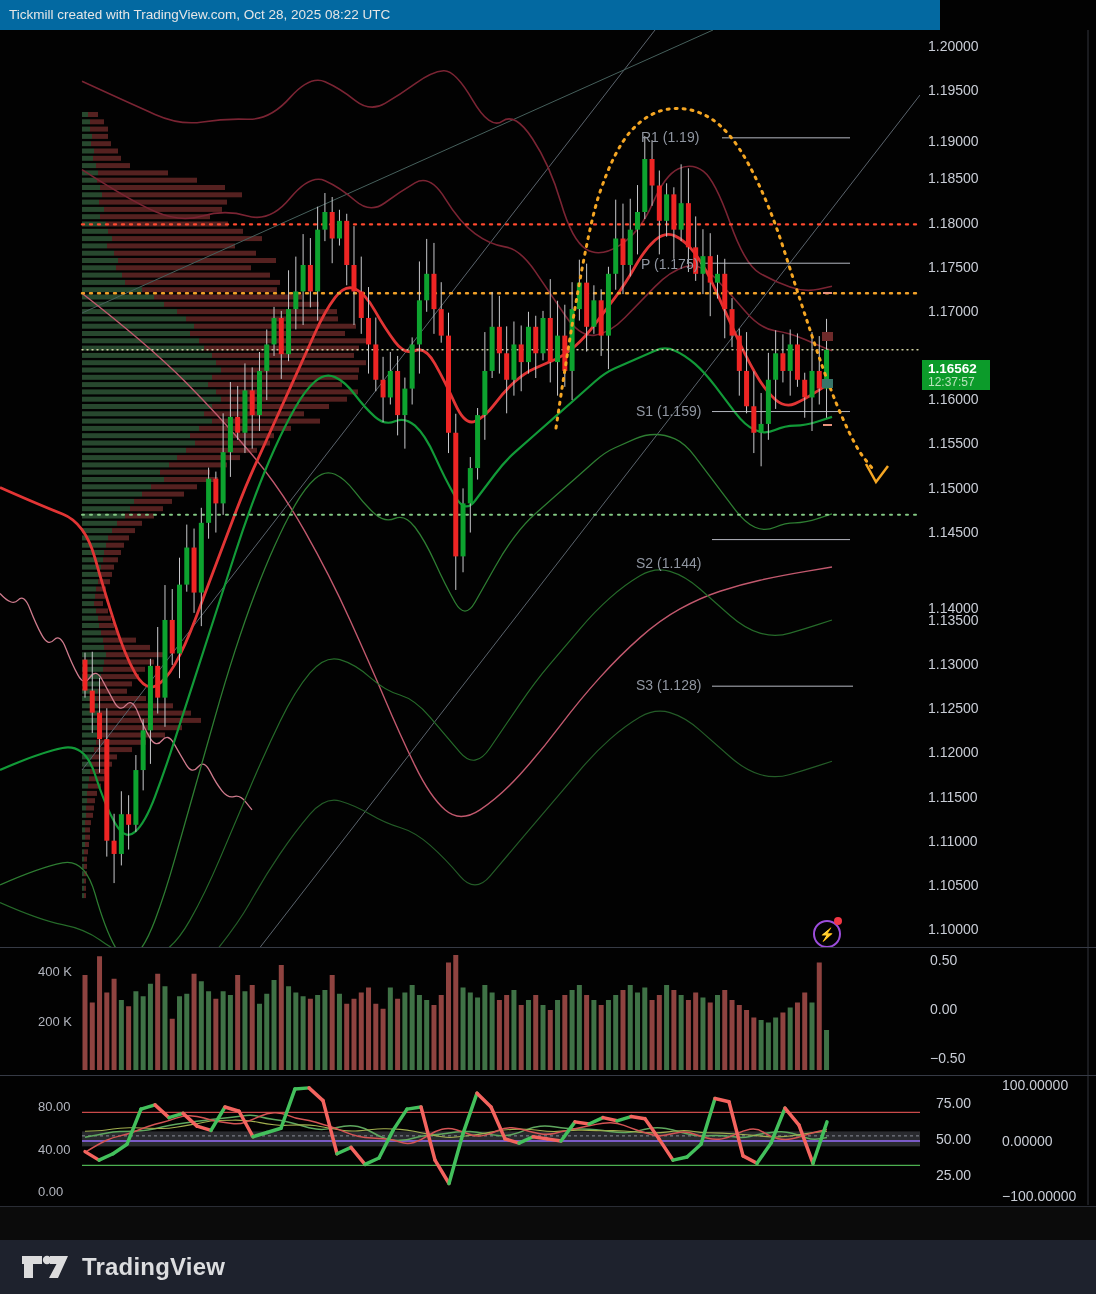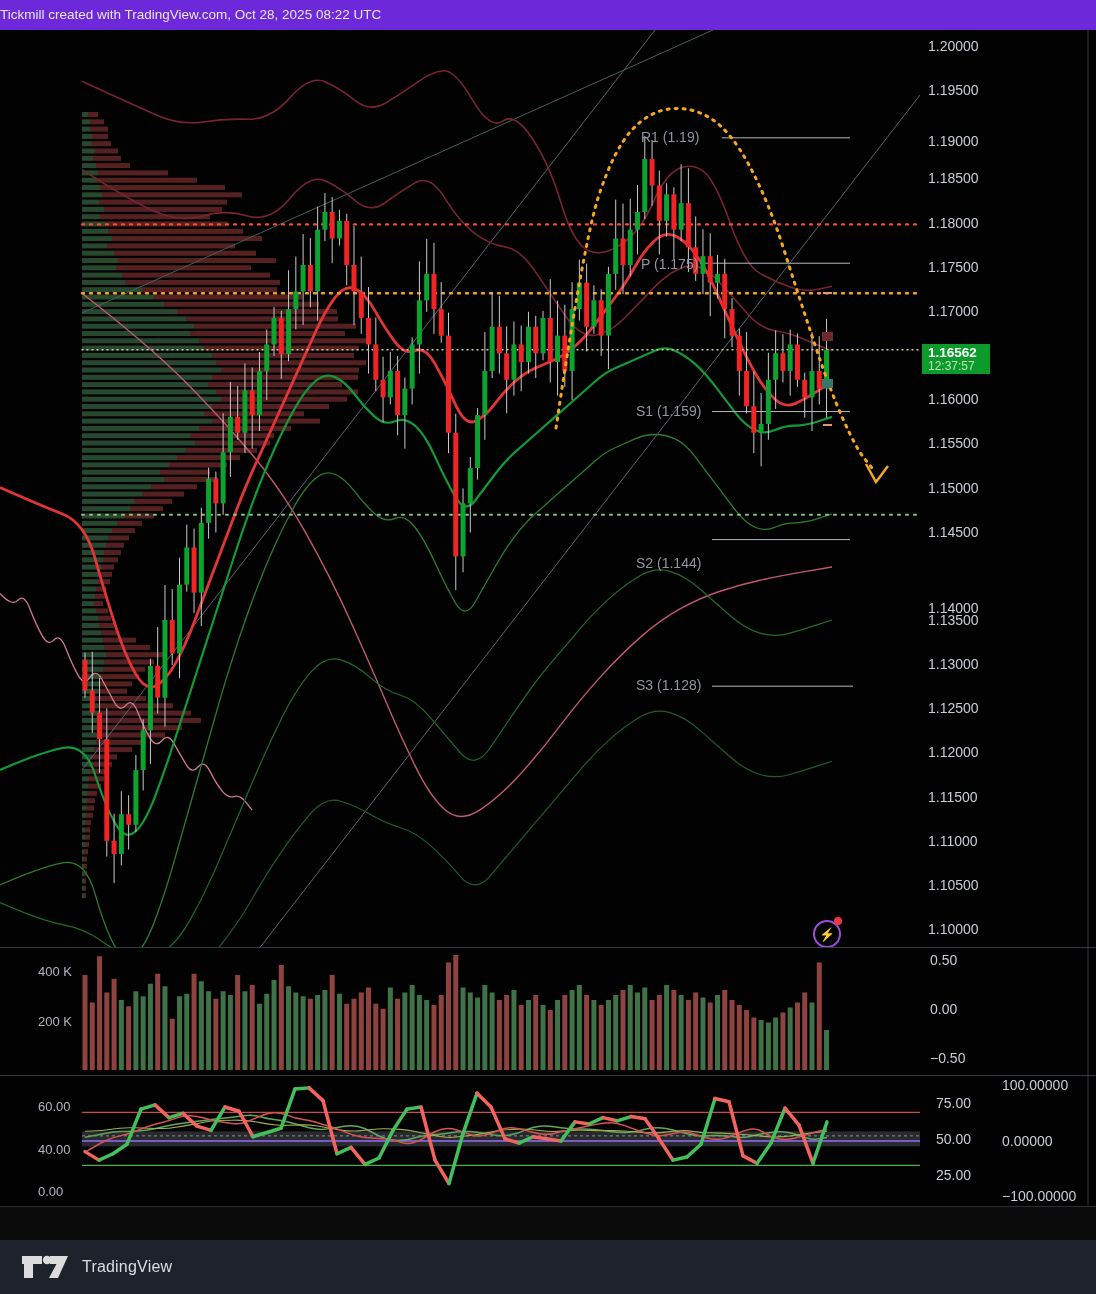--- a/index.html
+++ b/index.html
@@ -1,33 +1,33 @@
 <!DOCTYPE html>
 <html><head>
 <meta charset="utf-8">
 <style>
   html,body{margin:0;padding:0;background:#000;}
   #app{position:relative;width:1096px;height:1294px;background:#020202;overflow:hidden;
        font-family:"Liberation Sans",sans-serif;}
   .abs{position:absolute;}
-  #topbar{left:0;top:0;width:1096px;height:30px;background:#6d28d9;color:#e6e6e6;
-          font-size:13.5px;line-height:30px;box-sizing:border-box;}
+  #topbar{left:0;top:0;width:940px;height:30px;background:#0369a1;color:#e6e6e6;
+          font-size:13.5px;line-height:30px;padding-left:9px;box-sizing:border-box;}
   #gfx{left:0;top:0;}
   .ticklabel{color:#c9cdd6;font-size:14px;white-space:nowrap;}
   .pivlabel{color:#9096a1;font-size:14px;white-space:nowrap;}
   .klabel{color:#b2b5be;font-size:13px;white-space:nowrap;}
   .month{color:#ccd1dc;font-size:13px;font-weight:bold;transform:translateX(-50%);}
   .axisbtn{width:20px;height:20px;border-radius:50%;background:#2a2e39;color:#9598a1;
            font-size:11px;text-align:center;line-height:20px;}
-  #badge{width:68px;height:30px;background:#0c9b2a;color:#fff;padding:2px 0 14px 6px;box-sizing:border-box;}
+  #badge{width:68px;height:30px;background:#0c9b2a;color:#fff;padding:2px 0 14px 6px;box-sizing:border-box;margin-top:16px;}
   #badge .p{font-size:13.5px;font-weight:bold;line-height:14px;}
   #badge .c{font-size:12px;color:#b9e3bb;line-height:13px;}
   .divider{background:#363a45;}
   #footer{left:0;top:1240px;width:1096px;height:54px;background:#1e222d;display:flex;align-items:center;}
-  #brand{color:#dcdddf;font-size:16px;font-weight:normal;margin-left:10px;letter-spacing:0.2px;}
+  #brand{color:#dcdddf;font-size:24px;font-weight:bold;margin-left:10px;letter-spacing:0.2px;}
   #flashicon{left:813px;top:920px;width:28px;height:28px;border:2px solid #9c4ddb;border-radius:50%;
              color:#b05be3;text-align:center;line-height:26px;font-size:13px;box-sizing:border-box;}
   #flashdot{left:834px;top:917px;width:8px;height:8px;border-radius:50%;background:#f23645;}
   #timestrip{left:0;top:1206px;width:1096px;height:34px;background:#0b0b0b;}
 </style>
 </head>
 <body>
 
 <div id="app">
   <div id="topbar" class="abs">
@@ -692,21 +692,21 @@
       <div class="abs pivlabel" style="left: 641px; top: 129px;">R1 (1.19)</div>
       <div class="abs pivlabel" style="left: 641px; top: 256px;">P (1.175)</div>
       <div class="abs pivlabel" style="left: 636px; top: 403px;">S1 (1.159)</div>
       <div class="abs pivlabel" style="left: 636px; top: 531px; margin-top: 24px;">S2 (1.144)</div>
       <div class="abs pivlabel" style="left: 636px; top: 677px;">S3 (1.128)</div>
       <div class="abs klabel" style="left: 38px; top: 964px;">400 K</div>
       <div class="abs klabel" style="left: 38px; top: 1014px;">200 K</div>
       <div class="abs ticklabel" style="left: 930px; top: 952px; text-align: center;">0.50</div>
       <div class="abs ticklabel" style="left: 930px; top: 1001px;">0.00</div>
       <div class="abs ticklabel" style="left: 930px; top: 1050px;">−0.50</div>
-      <div class="abs klabel" style="left: 38px; top: 1099px;">60.00</div>
+      <div class="abs klabel" style="left: 38px; top: 1099px;">80.00</div>
       <div class="abs klabel" style="left: 38px; top: 1142px;">40.00</div>
       <div class="abs klabel" style="left: 38px; top: 1184px;">0.00</div>
       <div class="abs ticklabel" style="left: 936px; top: 1095px;">75.00</div>
       <div class="abs ticklabel" style="left: 936px; top: 1131px;">50.00</div>
       <div class="abs ticklabel" style="left: 936px; top: 1167px;">25.00</div>
       <div class="abs ticklabel" style="left: 1002px; top: 1077px;">100.00000</div>
       <div class="abs ticklabel" style="left: 1002px; top: 1133px;">0.00000</div>
       <div class="abs ticklabel" style="left: 1002px; top: 1188px;">−100.00000</div>
       <div class="abs month" style="left: 190px; top: 1212px;">Jun</div>
       <div class="abs month" style="left: 315px; top: 1212px;">Jul</div>

